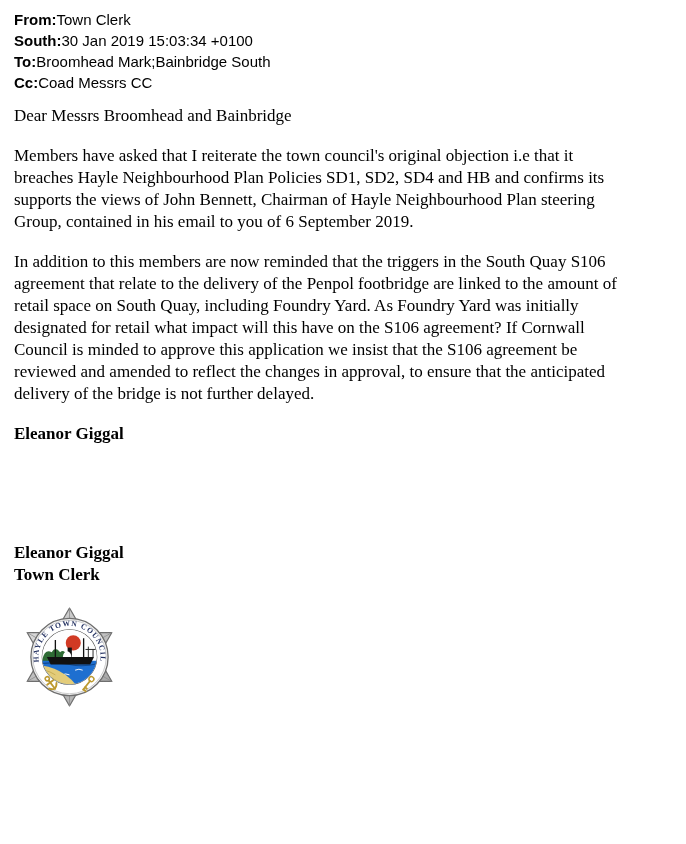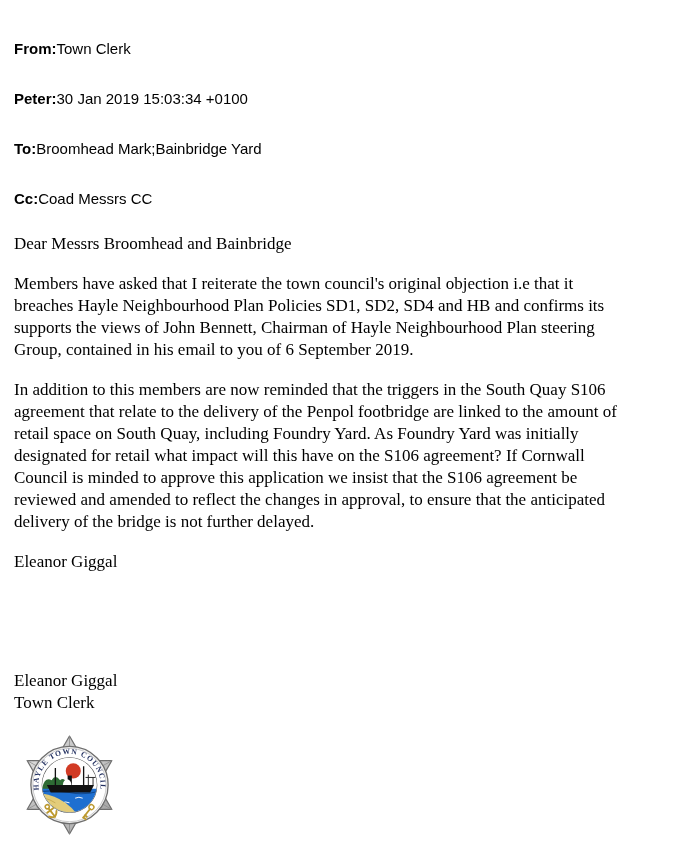--- a/index.html
+++ b/index.html
@@ -16,56 +16,56 @@
     padding: 9px 16px 0 14px;
     overflow: hidden;
   }
   
   .email-header {
     font-family: "Liberation Sans", sans-serif;
     font-size: 15px;
     line-height: 21px;
     color: #000000;
   }
-  .hdr-row { white-space: nowrap; margin-top: 29px; }
+  .hdr-row { white-space: nowrap; }
   .hdr-label { font-weight: 700; }
   .hdr-value { font-weight: 400; }
   
   .letter-body {
     font-family: "Liberation Serif", serif;
     font-size: 17px;
     line-height: 22px;
     color: #000000;
-    margin-top: 24px;
+    margin-top: 12px;
     width: 668px;
   }
   .para {
     margin: 0 0 18px 0;
     white-space: pre-line;
   }
-  .para.tight { margin-bottom: 0; }
+  .para.tight { margin-bottom: 0; font-weight: bold; }
   .sig-gap { height: 97px; }
   .signoff-block { margin: 0; }
   
   .seal-wrap {
     margin-top: 19px;
     margin-left: -1px;
     width: 113px;
     height: 104px;
   }
 </style>
 </head>
 <body>
 
 <div class="page">
 
   <div class="email-header">
     <div class="hdr-row"><span class="hdr-label">From:</span><span class="hdr-value">Town Clerk</span></div>
-    <div class="hdr-row"><span class="hdr-label">Peter:</span><span class="hdr-value">30 Jan 2019 15:03:34 +0100</span></div>
-    <div class="hdr-row"><span class="hdr-label">To:</span><span class="hdr-value">Broomhead Mark;Bainbridge Yard</span></div>
+    <div class="hdr-row"><span class="hdr-label">South:</span><span class="hdr-value">30 Jan 2019 15:03:34 +0100</span></div>
+    <div class="hdr-row"><span class="hdr-label">To:</span><span class="hdr-value">Broomhead Mark;Bainbridge South</span></div>
     <div class="hdr-row"><span class="hdr-label">Cc:</span><span class="hdr-value">Coad Messrs CC</span></div>
   </div>
 
   <div class="letter-body">
     <p class="para">Dear Messrs Broomhead and Bainbridge</p>
     <p class="para">Members have asked that I reiterate the town council's original objection i.e that it
 breaches Hayle Neighbourhood Plan Policies SD1, SD2, SD4 and HB and confirms its
 supports the views of John Bennett, Chairman of Hayle Neighbourhood Plan steering
 Group, contained in his email to you of 6 September 2019.</p>
     <p class="para">In addition to this members are now reminded that the triggers in the South Quay S106

